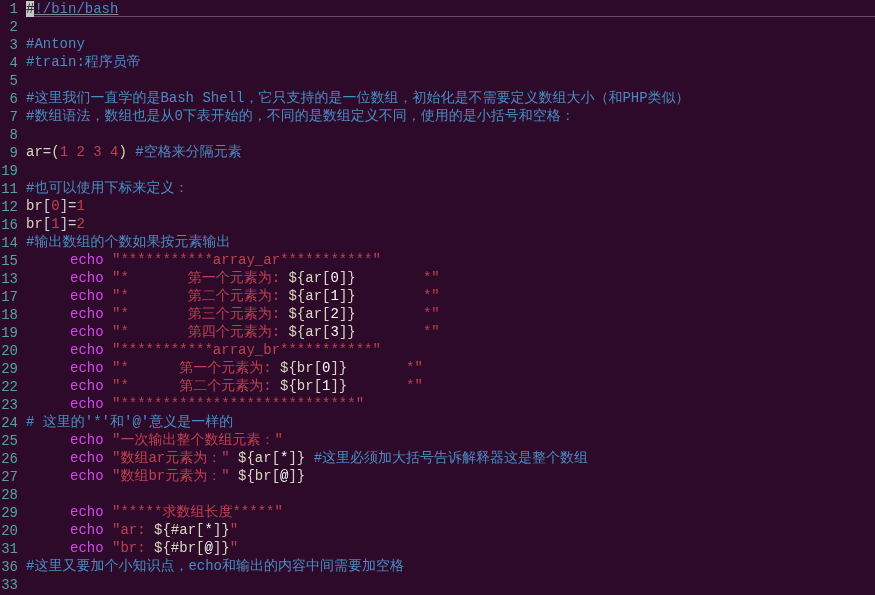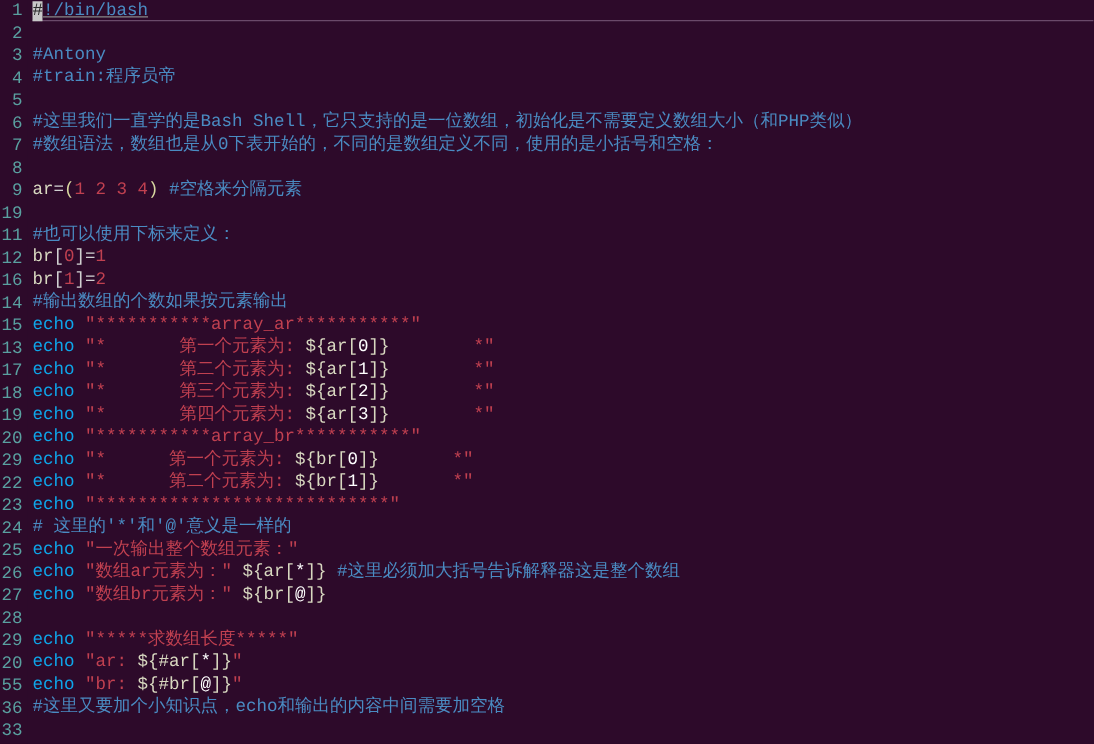--- a/index.html
+++ b/index.html
@@ -38,21 +38,21 @@
 .cursor-line {
   border-top: 1px solid #6a4a6a;
   border-bottom: 1px solid #6a4a6a;
   margin-top: -1px;
 }
 .c-comment { color: #4a8bc2; }
 .c-var { color: #d8d8c0; }
 .c-op { color: #d0d0d0; }
 .c-num { color: #c04050; }
 .c-paren { color: #d8d8a0; }
-.c-cmd { color: #0ea5e9; }
+.c-cmd { color: #d946ef; margin-left: 44px; }
 .c-str { color: #c04050; }
 .c-special { color: #d8d8c0; }
 .c-bracket { color: #d0d0d0; }
 .c-white { color: #ffffff; }
 .c-shebang-bg { background: #c8c8c8; color: #2a2a2a; }
 .c-underscore { text-decoration: underline; text-decoration-color: #888; }
 </style>
 </head>
 <body>
 
@@ -81,18 +81,18 @@
       <div>29</div>
       <div>22</div>
       <div>23</div>
       <div>24</div>
       <div>25</div>
       <div>26</div>
       <div>27</div>
       <div>28</div>
       <div>29</div>
       <div>20</div>
-      <div>55</div>
+      <div>31</div>
       <div>36</div>
       <div>33</div>
     </div>
   <div class="code"><div class="line cursor-line"><span class="c-shebang-bg">#</span><span class="c-comment c-underscore">!/bin/bash</span></div><div class="line">&nbsp;</div><div class="line"><span class="c-comment">#Antony</span></div><div class="line"><span class="c-comment">#train:程序员帝</span></div><div class="line">&nbsp;</div><div class="line"><span class="c-comment">#这里我们一直学的是Bash Shell，它只支持的是一位数组，初始化是不需要定义数组大小（和PHP类似）</span></div><div class="line"><span class="c-comment">#数组语法，数组也是从0下表开始的，不同的是数组定义不同，使用的是小括号和空格：</span></div><div class="line">&nbsp;</div><div class="line"><span class="c-var">ar</span><span class="c-op">=</span><span class="c-paren">(</span><span class="c-num">1</span><span> </span><span class="c-num">2</span><span> </span><span class="c-num">3</span><span> </span><span class="c-num">4</span><span class="c-paren">)</span><span> </span><span class="c-comment">#空格来分隔元素</span></div><div class="line">&nbsp;</div><div class="line"><span class="c-comment">#也可以使用下标来定义：</span></div><div class="line"><span class="c-var">br</span><span class="c-bracket">[</span><span class="c-num">0</span><span class="c-bracket">]</span><span class="c-op">=</span><span class="c-num">1</span></div><div class="line"><span class="c-var">br</span><span class="c-bracket">[</span><span class="c-num">1</span><span class="c-bracket">]</span><span class="c-op">=</span><span class="c-num">2</span></div><div class="line"><span class="c-comment">#输出数组的个数如果按元素输出</span></div><div class="line"><span class="c-cmd">echo</span><span> </span><span class="c-str">"***********array_ar***********"</span></div><div class="line"><span class="c-cmd">echo</span><span> </span><span class="c-str">"*       第一个元素为: </span><span class="c-special">${</span><span class="c-special">ar</span><span class="c-special">[</span><span class="c-white">0</span><span class="c-special">]}</span><span class="c-str">        *"</span></div><div class="line"><span class="c-cmd">echo</span><span> </span><span class="c-str">"*       第二个元素为: </span><span class="c-special">${</span><span class="c-special">ar</span><span class="c-special">[</span><span class="c-white">1</span><span class="c-special">]}</span><span class="c-str">        *"</span></div><div class="line"><span class="c-cmd">echo</span><span> </span><span class="c-str">"*       第三个元素为: </span><span class="c-special">${</span><span class="c-special">ar</span><span class="c-special">[</span><span class="c-white">2</span><span class="c-special">]}</span><span class="c-str">        *"</span></div><div class="line"><span class="c-cmd">echo</span><span> </span><span class="c-str">"*       第四个元素为: </span><span class="c-special">${</span><span class="c-special">ar</span><span class="c-special">[</span><span class="c-white">3</span><span class="c-special">]}</span><span class="c-str">        *"</span></div><div class="line"><span class="c-cmd">echo</span><span> </span><span class="c-str">"***********array_br***********"</span></div><div class="line"><span class="c-cmd">echo</span><span> </span><span class="c-str">"*      第一个元素为: </span><span class="c-special">${</span><span class="c-special">br</span><span class="c-special">[</span><span class="c-white">0</span><span class="c-special">]}</span><span class="c-str">       *"</span></div><div class="line"><span class="c-cmd">echo</span><span> </span><span class="c-str">"*      第二个元素为: </span><span class="c-special">${</span><span class="c-special">br</span><span class="c-special">[</span><span class="c-white">1</span><span class="c-special">]}</span><span class="c-str">       *"</span></div><div class="line"><span class="c-cmd">echo</span><span> </span><span class="c-str">"****************************"</span></div><div class="line"><span class="c-comment"># 这里的'*'和'@'意义是一样的</span></div><div class="line"><span class="c-cmd">echo</span><span> </span><span class="c-str">"一次输出整个数组元素："</span></div><div class="line"><span class="c-cmd">echo</span><span> </span><span class="c-str">"数组ar元素为："</span><span> </span><span class="c-special">${</span><span class="c-special">ar</span><span class="c-special">[</span><span class="c-white">*</span><span class="c-special">]}</span><span> </span><span class="c-comment">#这里必须加大括号告诉解释器这是整个数组</span></div><div class="line"><span class="c-cmd">echo</span><span> </span><span class="c-str">"数组br元素为："</span><span> </span><span class="c-special">${</span><span class="c-special">br</span><span class="c-special">[</span><span class="c-white">@</span><span class="c-special">]}</span></div><div class="line">&nbsp;</div><div class="line"><span class="c-cmd">echo</span><span> </span><span class="c-str">"*****求数组长度*****"</span></div><div class="line"><span class="c-cmd">echo</span><span> </span><span class="c-str">"ar: </span><span class="c-special">${#</span><span class="c-special">ar</span><span class="c-special">[</span><span class="c-white">*</span><span class="c-special">]}</span><span class="c-str">"</span></div><div class="line"><span class="c-cmd">echo</span><span> </span><span class="c-str">"br: </span><span class="c-special">${#</span><span class="c-special">br</span><span class="c-special">[</span><span class="c-white">@</span><span class="c-special">]}</span><span class="c-str">"</span></div><div class="line"><span class="c-comment">#这里又要加个小知识点，echo和输出的内容中间需要加空格</span></div><div class="line">&nbsp;</div></div>
 </div>
 
 </body></html>

